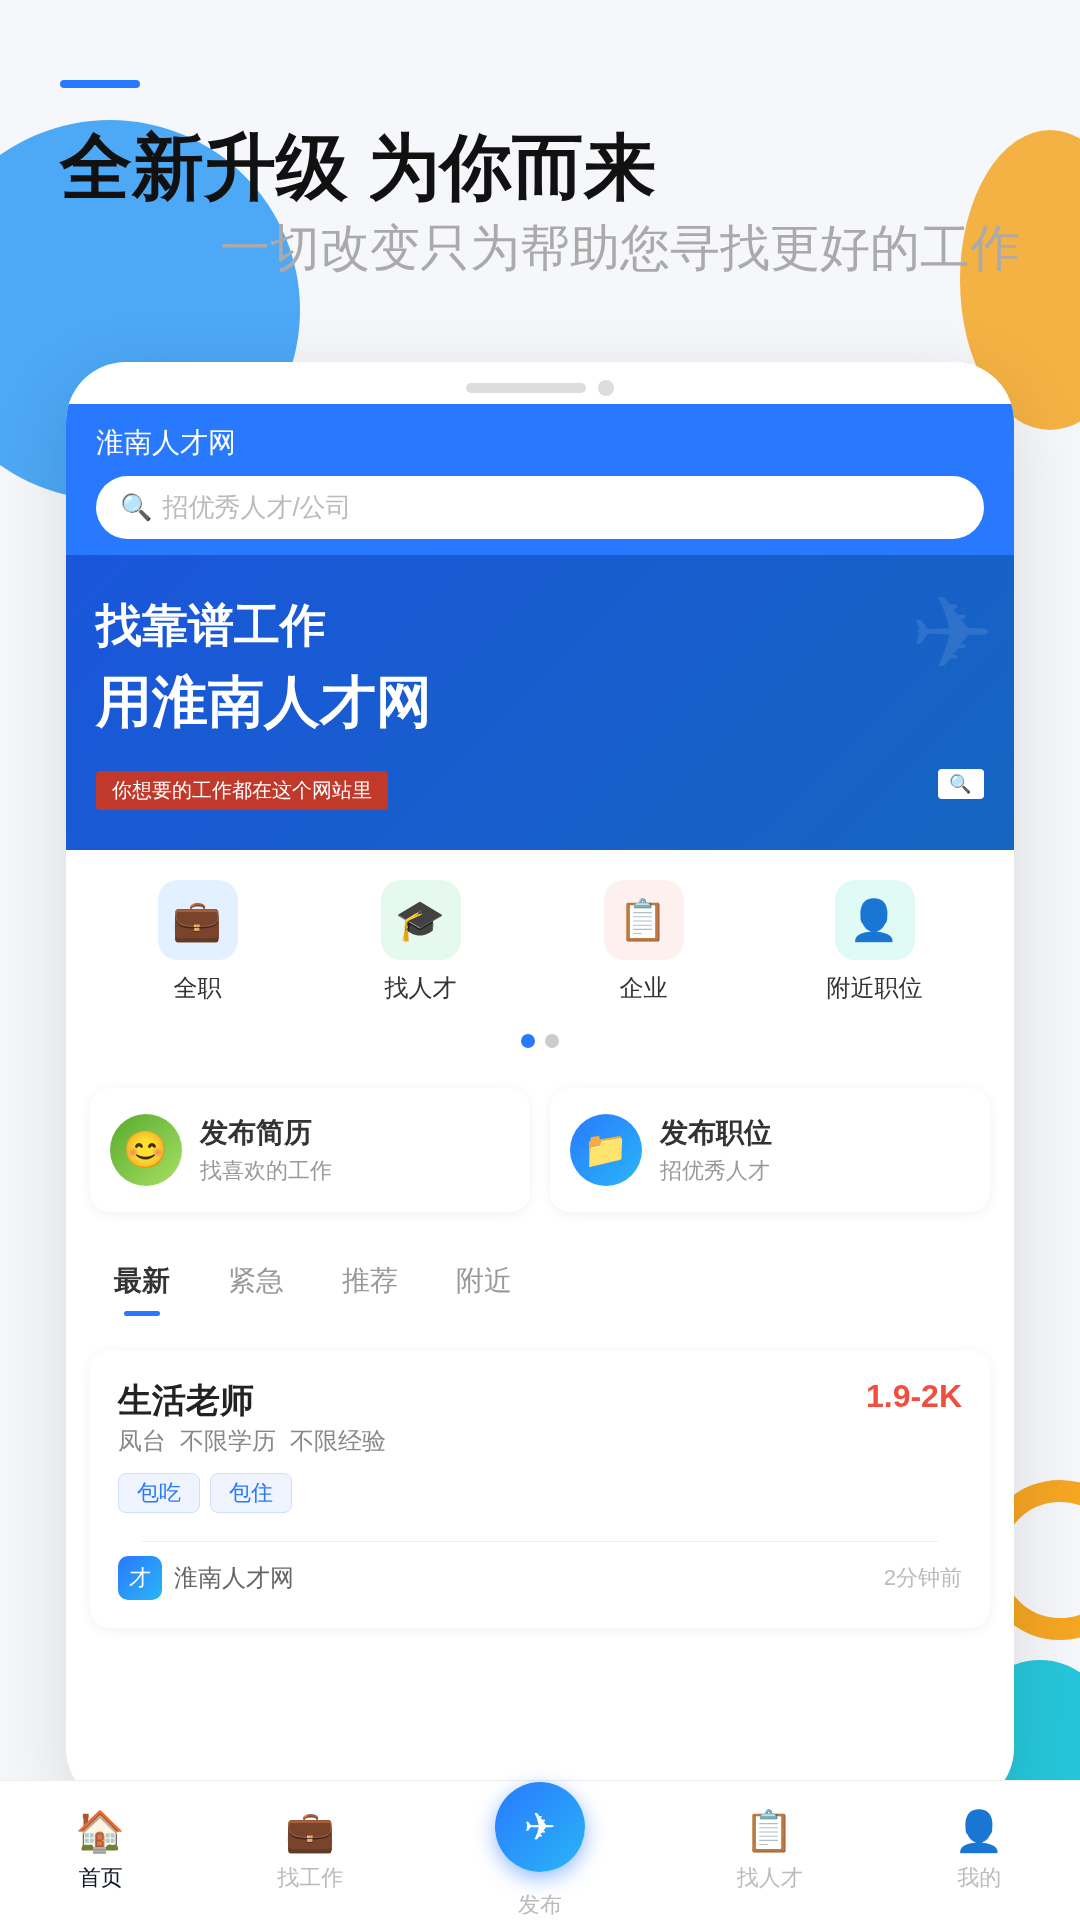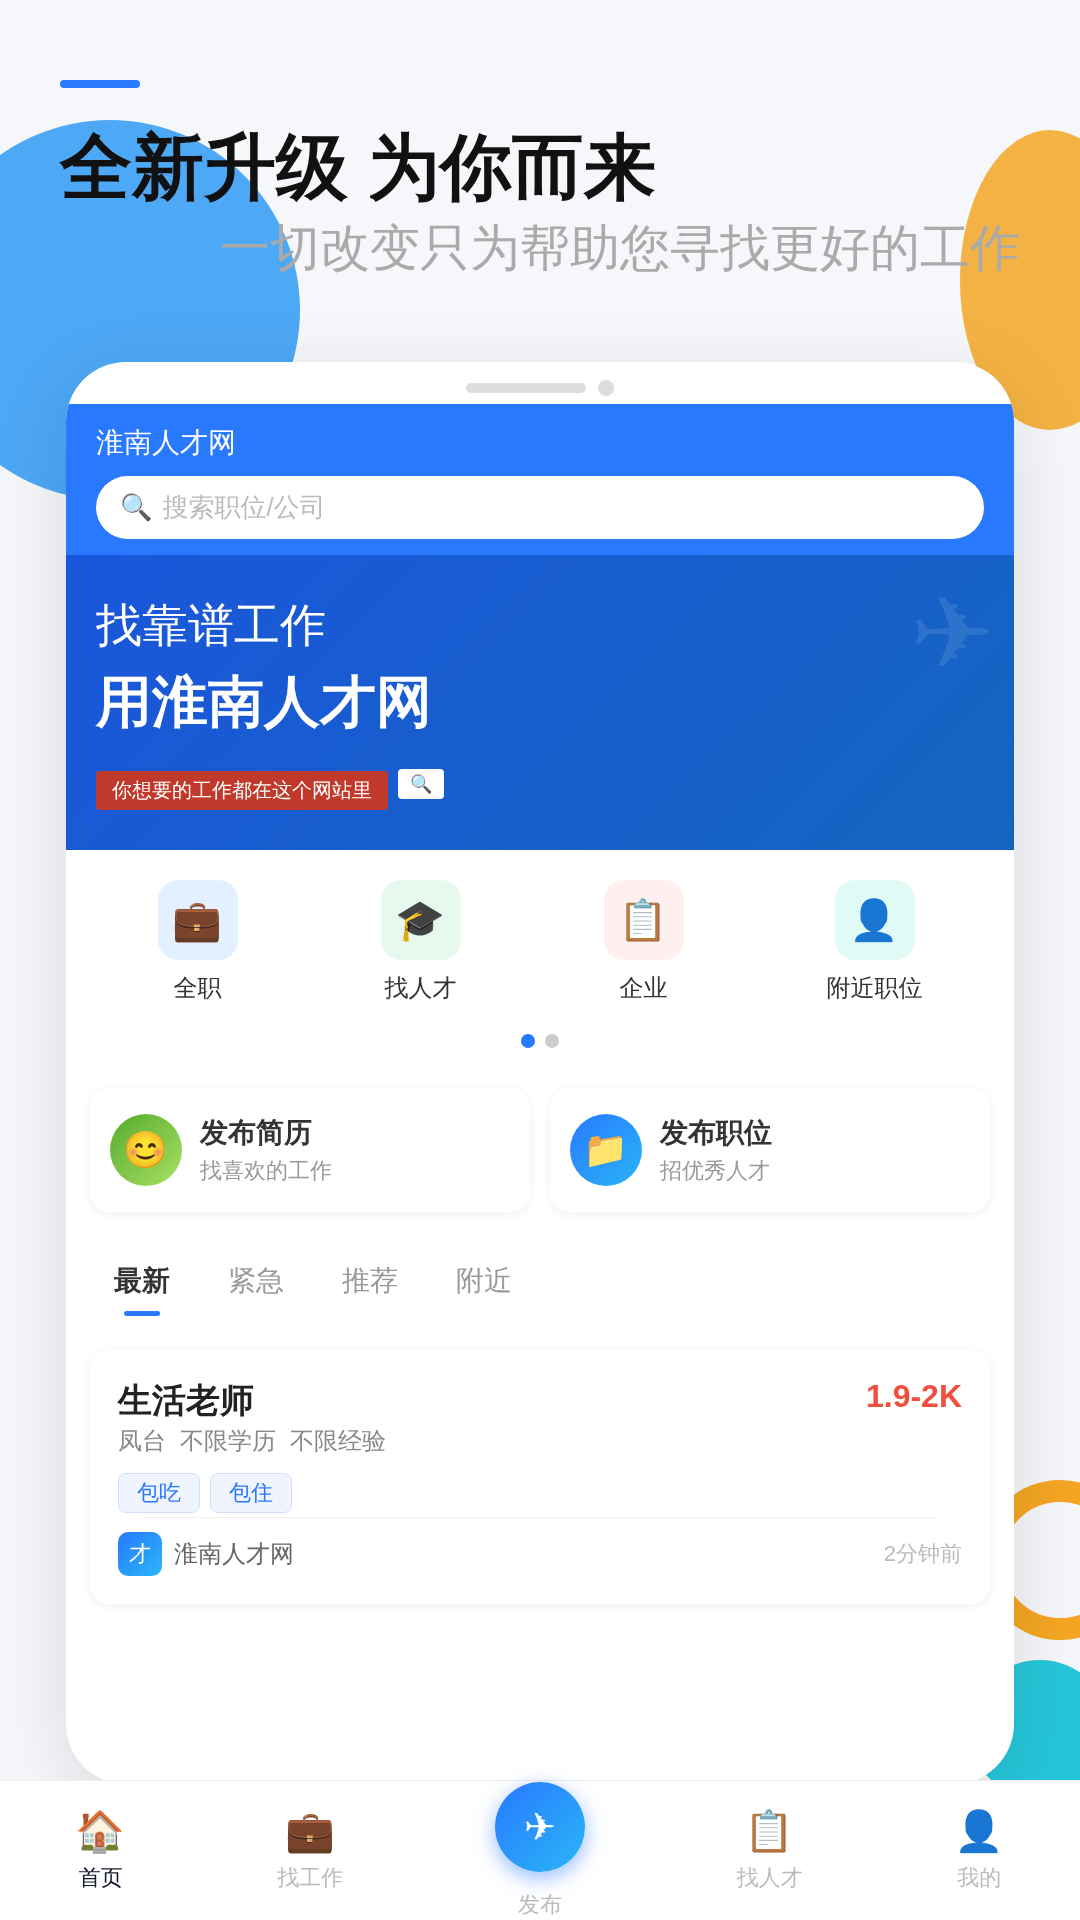--- a/index.html
+++ b/index.html
@@ -148,21 +148,21 @@
     .banner {
       background: linear-gradient(135deg, #1a56db 0%, #1565c0 100%);
       margin: 0;
       padding: 40px 30px;
       position: relative;
       overflow: hidden;
     }
     .banner-text1 {
       color: #fff;
       font-size: 46px;
-      font-weight: 400;
+      font-weight: 700;
       margin-bottom: 8px;
     }
     .banner-text2 {
       color: #fff;
       font-size: 56px;
       font-weight: 900;
     }
     .banner-sub {
       margin-top: 14px;
       background: #c0392b;
@@ -335,21 +335,21 @@
     .job-tags {
       display: flex;
       gap: 14px;
       font-size: 24px;
       color: #888;
       margin-bottom: 16px;
     }
     .job-badges {
       display: flex;
       gap: 10px;
-      margin-bottom: 4px;
+      margin-bottom: 28px;
     }
     .job-badge {
       background: #f0f4ff;
       color: #2979ff;
       border: 1px solid #d0deff;
       border-radius: 8px;
       padding: 4px 18px;
       font-size: 22px;
     }
     .job-footer {
@@ -451,28 +451,28 @@
 <div class="phone-wrapper">
   <div class="phone-notch-bar">
     <div class="phone-notch"></div>
     <div class="phone-camera"></div>
   </div>
 
   <div class="app-header">
     <div class="app-title">淮南人才网</div>
     <div class="search-bar">
       <span class="search-icon-svg">🔍</span>
-      <span class="search-placeholder">搜索职位/公司</span>
+      <span class="search-placeholder">招优秀人才/公司</span>
     </div>
   </div>
 
   <div class="banner">
     <div class="banner-text1">找靠谱工作</div>
     <div class="banner-text2">用淮南人才网</div>
-    <div style="display:flex; align-items:center; margin-top:16px;">
+    <div style="display:flex; align-items:center; margin-top:16px;justify-content:space-between;">
       <div class="banner-sub">你想要的工作都在这个网站里</div>
       <div class="banner-search-mini">
         <span>🔍</span>
       </div>
     </div>
     <div class="banner-bg-icon">✈</div>
   </div>
 
   <div class="categories">
     <div class="category-item">

